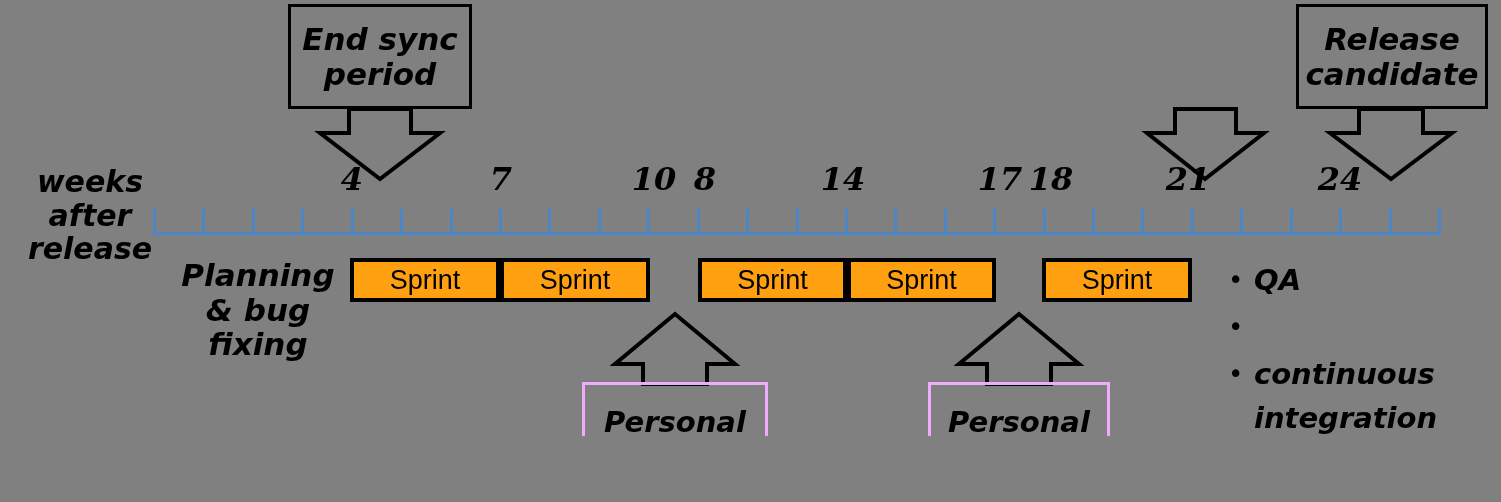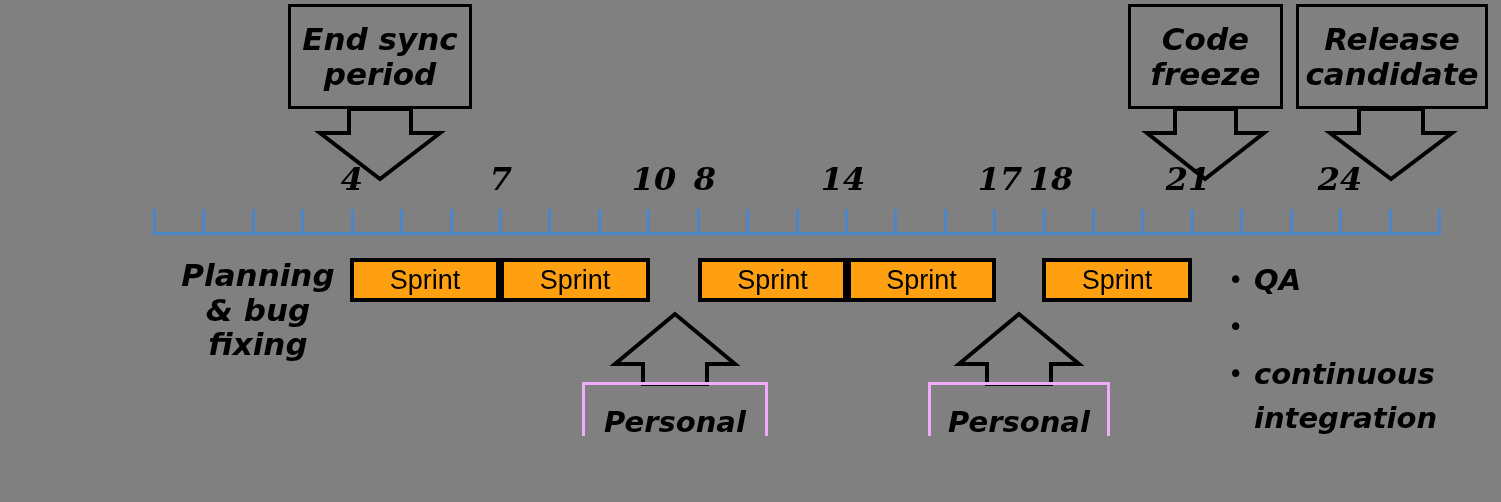--- a/index.html
+++ b/index.html
@@ -162,24 +162,20 @@
     <div class="cbox" style="width:184px; height:105px;">
       <span class="ital">End sync
 period</span>
     </div>
     <svg class="arrow" width="184" height="75" viewBox="0 0 184 75" style="left:0; top:103px;">
       <polygon points="61,2 61,26 32,26 92,72 152,26 123,26 123,2" fill="none" stroke="#000" stroke-width="4" stroke-linejoin="miter"></polygon>
     </svg>
   </div>
 
   <div class="callout-down" style="left:1128px; top:4px; width:155px; height:168px;">
-    <div class="cbox" style="width:155px; height:105px;">
-      <span class="ital">Code
-freeze</span>
-    </div>
     <svg class="arrow" width="155" height="75" viewBox="0 0 155 75" style="left:0; top:103px;">
       <polygon points="47,2 47,26 19,26 77,72 136,26 108,26 108,2" fill="none" stroke="#000" stroke-width="4" stroke-linejoin="miter"></polygon>
     </svg>
   </div>
 
   <div class="callout-down" style="left:1296px; top:4px; width:192px; height:168px;">
     <div class="cbox" style="width:192px; height:105px;">
       <span class="ital">Release
 candidate</span>
     </div>
@@ -191,20 +187,23 @@
   <div class="week-label" style="left:352px;  top:160px;">4</div>
   <div class="week-label" style="left:501px;  top:160px;">7</div>
   <div class="week-label" style="left:654px;  top:160px;">10</div>
   <div class="week-label" style="left:705px;  top:160px;">8</div>
   <div class="week-label" style="left:843px;  top:160px;">14</div>
   <div class="week-label" style="left:1000px; top:160px;text-align:center;">17</div>
   <div class="week-label" style="left:1051px; top:160px;">18</div>
   <div class="week-label" style="left:1188px; top:160px;">21</div>
   <div class="week-label" style="left:1340px; top:160px;">24</div>
 
+  <div id="weeks-after-release" class="ital" style="left:16px; top:165px; width:148px;">weeks
+after
+release</div>
 
   <div id="axis-group" style="left:0; top:0; width:1501px; height:502px;">
     <div class="axis-line" style="left:153px; top:232px; width:1285px; height:3px;"></div>
 
   <div class="axis-tick" style="left: 153px; top: 209px; height: 26px;"></div>
       <div class="axis-tick" style="left: 202.423px; top: 209px; height: 26px;"></div>
       <div class="axis-tick" style="left: 251.846px; top: 209px; height: 26px;"></div>
       <div class="axis-tick" style="left: 301.269px; top: 209px; height: 26px;"></div>
       <div class="axis-tick" style="left: 350.692px; top: 209px; height: 26px;"></div>
       <div class="axis-tick" style="left: 400.115px; top: 209px; height: 26px;"></div>

